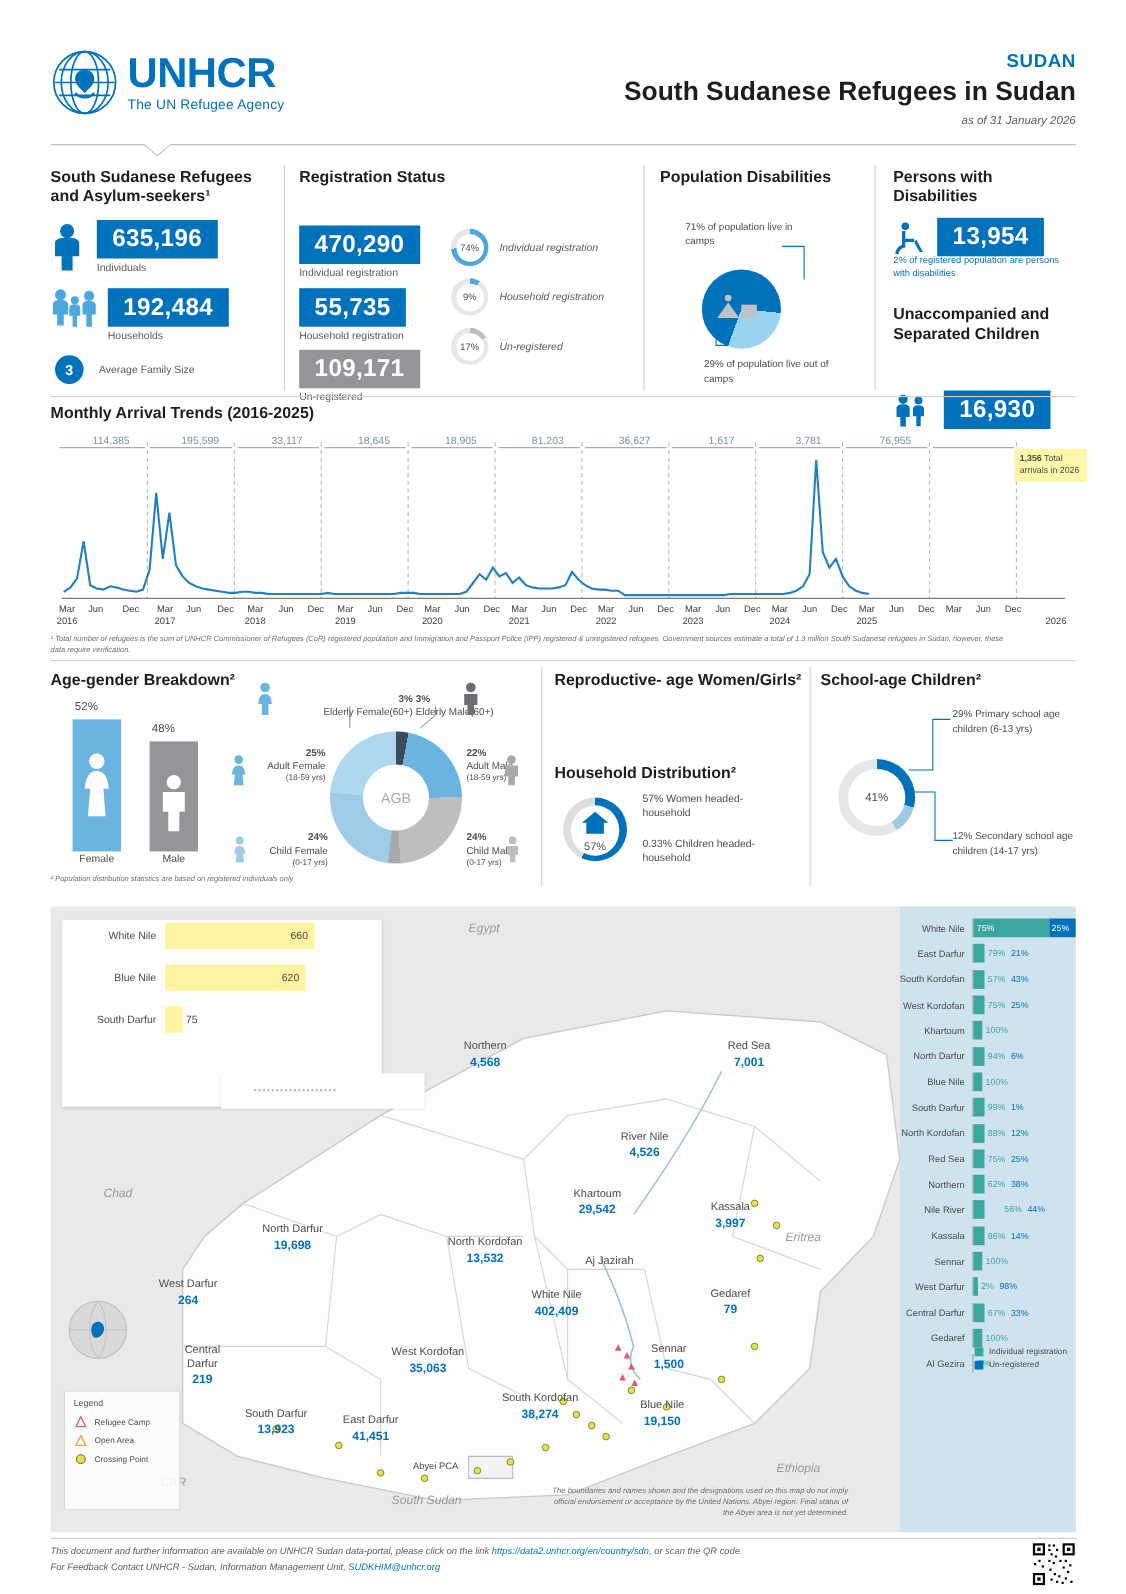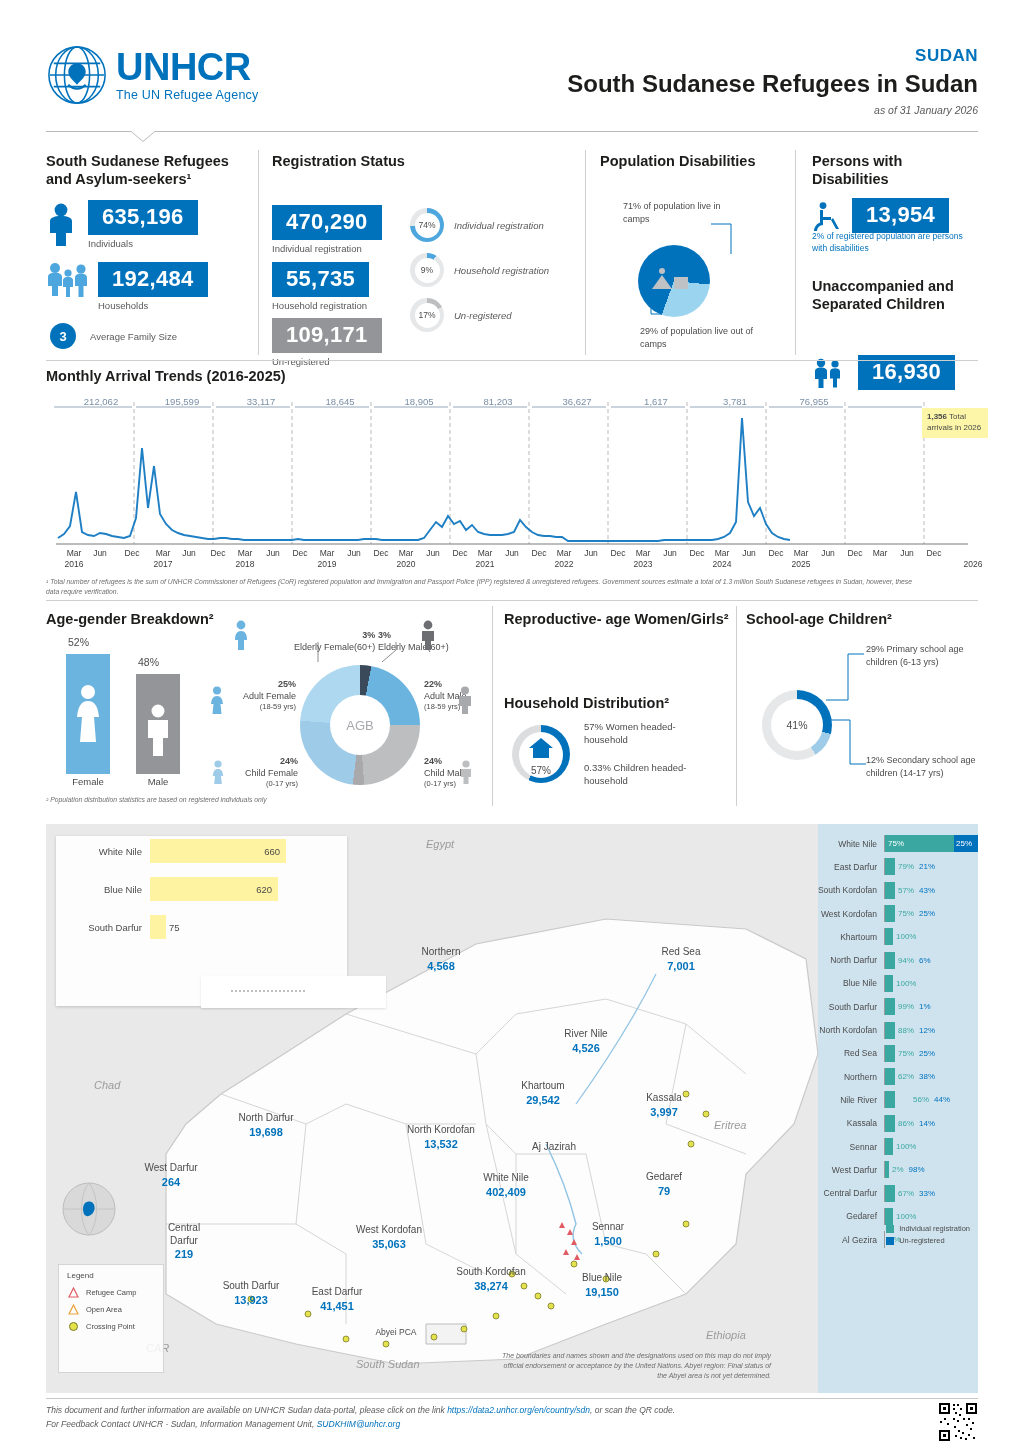--- a/index.html
+++ b/index.html
@@ -270,21 +270,21 @@
         <line x1="720" y1="6" x2="720" y2="148"></line>
         <line x1="799" y1="6" x2="799" y2="148"></line>
         <line x1="878" y1="6" x2="878" y2="148"></line>
       </g>
       <line x1="10" y1="148" x2="922" y2="148" stroke="#7b7b7b" stroke-width="1"></line>
       <polyline fill="none" stroke="#1f7fc4" stroke-width="1.9" points="12,142 18,138 24,130 30,96 36,136 42,139 48,140 54,137 60,138 66,140 72,141 78,142 84,140 90,122 96,52 102,112 108,70 114,118 120,128 126,134 132,137 138,139 144,140 150,141 156,142 162,143 168,143 174,142 180,142 186,143 192,143 198,144 204,144 210,144 216,144 222,144 228,144 234,144 240,144 246,144 252,143 258,144 264,144 270,144 276,144 282,144 288,144 294,144 300,144 306,144 312,144 318,143 324,143 330,143 336,144 342,144 348,144 354,144 360,144 366,144 372,144 378,142 384,134 390,126 396,131 402,120 408,128 414,125 420,134 426,129 432,136 438,138 444,139 450,139 456,139 462,138 468,136 474,124 480,131 486,136 492,139 498,140 504,140 510,141 516,141 522,145 528,145 534,145 540,145 546,145 552,145 558,145 564,145 570,145 576,145 582,145 588,145 594,145 600,145 606,145 612,145 618,144 624,144 630,144 636,144 642,144 648,144 654,144 660,144 666,144 672,143 678,141 684,137 690,126 696,22 702,106 708,120 714,112 720,128 726,137 732,141 738,143 744,144"></polyline>
     </svg>
   </div>
 
   <div class="blk" style="left:46px;top:396px;width:932px;height:18px;">
-    <div class="yeararrow" style="left:14px;top:0;width:82px;text-align:center;">212,062</div>
+    <div class="yeararrow" style="left:14px;top:0;width:82px;text-align:center;">114,385</div>
     <div class="yeararrow" style="left:95px;top:0;width:82px;text-align:center;">195,599</div>
     <div class="yeararrow" style="left:174px;top:0;width:82px;text-align:center;">33,117</div>
     <div class="yeararrow" style="left:253px;top:0;width:82px;text-align:center;">18,645</div>
     <div class="yeararrow" style="left:332px;top:0;width:82px;text-align:center;">18,905</div>
     <div class="yeararrow" style="left:411px;top:0;width:82px;text-align:center;">81,203</div>
     <div class="yeararrow" style="left:490px;top:0;width:82px;text-align:center;">36,627</div>
     <div class="yeararrow" style="left:569px;top:0;width:82px;text-align:center;">1,617</div>
     <div class="yeararrow" style="left:648px;top:0;width:82px;text-align:center;">3,781</div>
     <div class="yeararrow" style="left:727px;top:0;width:82px;text-align:center;">76,955</div>
   </div>
@@ -302,21 +302,21 @@
       <line x1="723" y1="5" x2="797" y2="5"></line>
         <line x1="802" y1="5" x2="876" y2="5"></line>
     </g>
   </svg>
 
   <div class="blk" style="left:922px;top:408px;width:56px;background:#fdf6a8;padding:4px 5px;font-size:8px;line-height:1.35;color:#4b4b4b;">
     <b>1,356</b>
     <span>Total arrivals in 2026</span>
   </div>
 
-  <div class="blk" style="left:46px;top:548px;width:932px;height:28px;margin-left:13px;">
+  <div class="blk" style="left:46px;top:548px;width:932px;height:28px;">
     <div class="axis-lbl" style="left:0;top:0;width:30px;">Mar</div>
     <div class="axis-lbl" style="left:26px;top:0;width:30px;">Jun</div>
     <div class="axis-lbl" style="left:58px;top:0;width:30px;">Dec</div>
     <div class="axis-lbl" style="left:89px;top:0;width:30px;">Mar</div>
     <div class="axis-lbl" style="left:115px;top:0;width:30px;">Jun</div>
     <div class="axis-lbl" style="left:144px;top:0;width:30px;">Dec</div>
     <div class="axis-lbl" style="left:171px;top:0;width:30px;">Mar</div>
     <div class="axis-lbl" style="left:199px;top:0;width:30px;">Jun</div>
     <div class="axis-lbl" style="left:226px;top:0;width:30px;">Dec</div>
     <div class="axis-lbl" style="left:253px;top:0;width:30px;">Mar</div>

